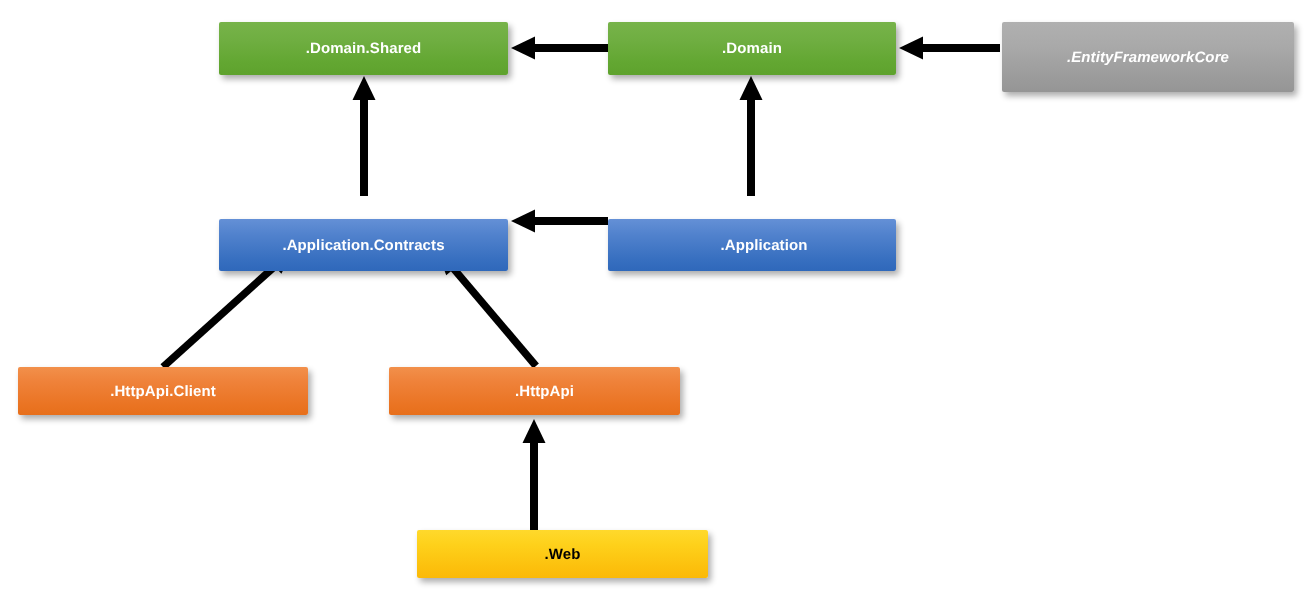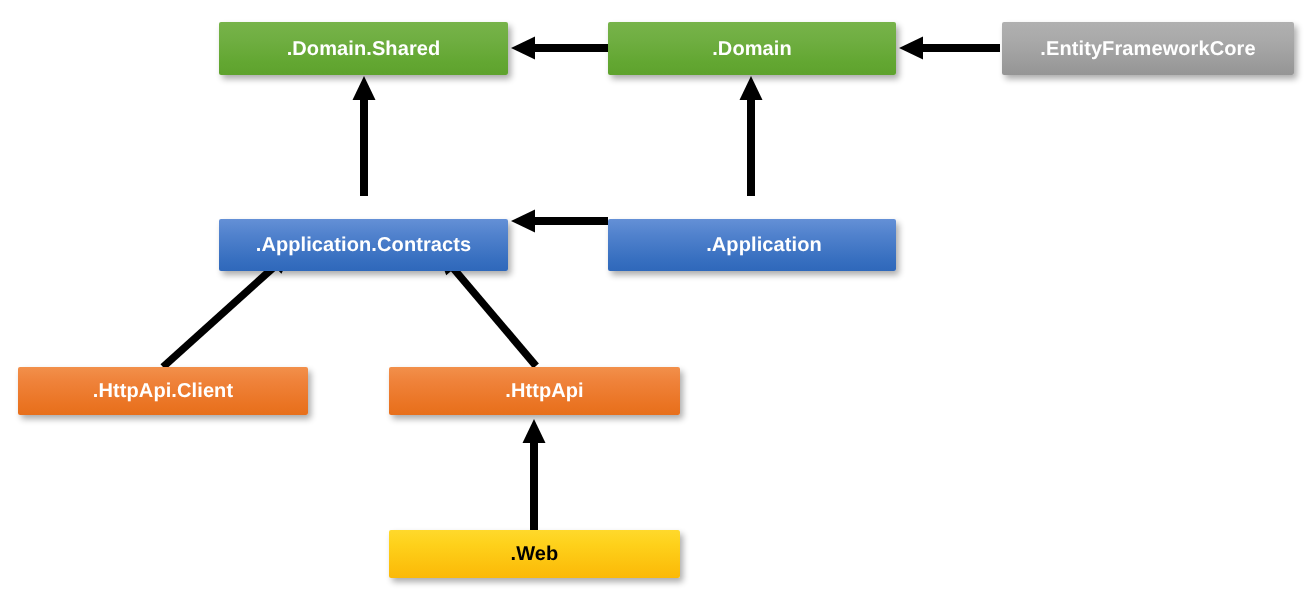--- a/index.html
+++ b/index.html
@@ -17,21 +17,21 @@
     background: #ffffff;
     overflow: hidden;
   }
   .node {
     position: absolute;
     display: flex;
     align-items: center;
     justify-content: center;
     box-sizing: border-box;
     font-weight: bold;
-    font-size: 20px;
+    font-size: 15px;
     letter-spacing: 0.1px;
     color: #ffffff;
     border-radius: 2px;
     box-shadow: 3px 4px 6px rgba(0,0,0,0.33);
     z-index: 3;
     white-space: nowrap;
     text-rendering: geometricPrecision;
   }
   .node-label {
     display: block;
@@ -48,20 +48,21 @@
     background: linear-gradient(to bottom, #6490d6 0%, #5182cd 30%, #376fc0 78%, #2f68ba 100%);
     margin-top: 24px;
   }
   .fill-orange {
     background: linear-gradient(to bottom, #f2904b 0%, #ef823a 30%, #ea7423 78%, #e76f1b 100%);
     align-items: center;
   }
   .fill-yellow {
     background: linear-gradient(to bottom, #ffd92c 0%, #fed11b 30%, #fcc00d 78%, #fbb908 100%);
     color: #000000;
+    margin-left: 28px;
   }
   #arrow-layer {
     position: absolute;
     left: 0;
     top: 0;
     width: 1308px;
     height: 611px;
     z-index: 2;
     pointer-events: none;
   }
@@ -106,21 +107,21 @@
       </g>
     </svg>
 
   <div id="node-layer">
       <div class="node fill-green" style="left: 219px; top: 22px; width: 289px; height: 53px;">
         <span class="node-label">.Domain.Shared</span>
       </div>
       <div class="node fill-green" style="left: 608px; top: 22px; width: 288px; height: 53px; text-align: right;">
         <span class="node-label">.Domain</span>
       </div>
-      <div class="node fill-gray" style="left: 1002px; top: 22px; width: 292px; height: 53px;">
+      <div class="node fill-gray" style="left: 1002px; top: 22px; width: 292px; height: 70px; font-style: italic;">
         <span class="node-label">.EntityFrameworkCore</span>
       </div>
       <div class="node fill-blue" style="left: 219px; top: 195px; width: 289px; height: 52px;">
         <span class="node-label">.Application.Contracts</span>
       </div>
       <div class="node fill-blue" style="left: 608px; top: 195px; width: 288px; height: 52px; padding-left: 24px;">
         <span class="node-label">.Application</span>
       </div>
       <div class="node fill-orange" style="left: 18px; top: 367px; width: 290px; height: 48px;">
         <span class="node-label">.HttpApi.Client</span>

